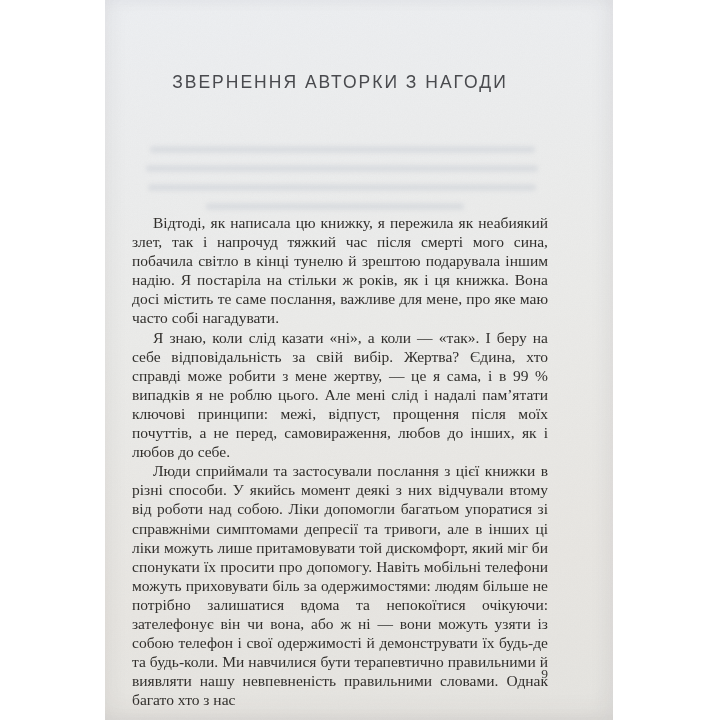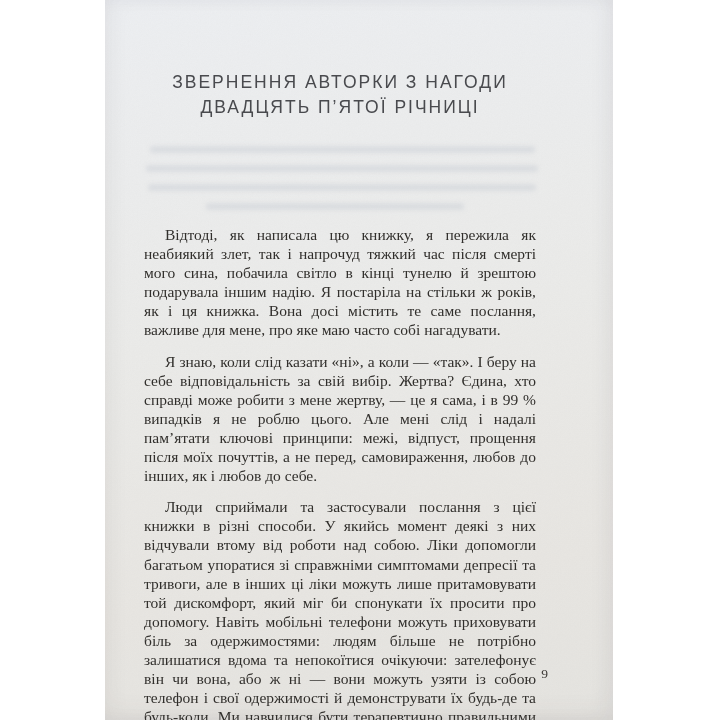--- a/index.html
+++ b/index.html
@@ -73,21 +73,21 @@
     position: absolute;
     top: 213px;
     left: 0;
     width: 416px;
     font-size: 15.5px;
     line-height: 19.1px;
     color: #312f2c;
     text-align: justify;
   }
   .body-text p {
-    margin: 12px;
+    margin: 0;
     text-indent: 21px;
   }
   .page-number {
     position: absolute;
     top: 666px;
     right: 0;
     font-size: 13.5px;
     color: #3c3a37;
     text-align: right;
   }
@@ -103,21 +103,20 @@
         <feTurbulence type="fractalNoise" baseFrequency="0.9" numOctaves="2" result="n"></feTurbulence>
         <feColorMatrix in="n" type="matrix" values="0 0 0 0 0.4  0 0 0 0 0.4  0 0 0 0 0.4  0 0 0 1 0"></feColorMatrix>
       </filter>
       <rect width="508" height="720" filter="url(#paperNoise)"></rect>
     </svg>
 
     <div class="content">
 
       <div class="heading">
         <div>ЗВЕРНЕННЯ АВТОРКИ З НАГОДИ</div>
-        <div>ДВАДЦЯТЬ П’ЯТОЇ РІЧНИЦІ</div>
       </div>
 
       <div class="ghost-lines">
         <div class="ghost-line" style="width:385px; margin-left:4px;"></div>
         <div class="ghost-line" style="width:392px;"></div>
         <div class="ghost-line" style="width:388px; margin-left:2px;"></div>
         <div class="ghost-line" style="width:258px; margin-left:60px;"></div>
       </div>
 
       <div class="body-text">

